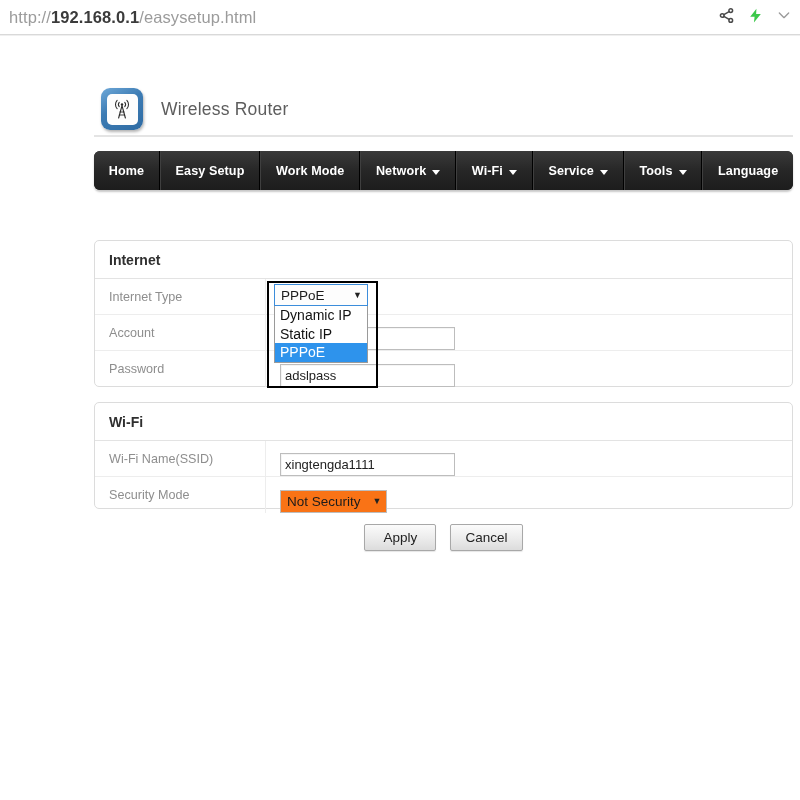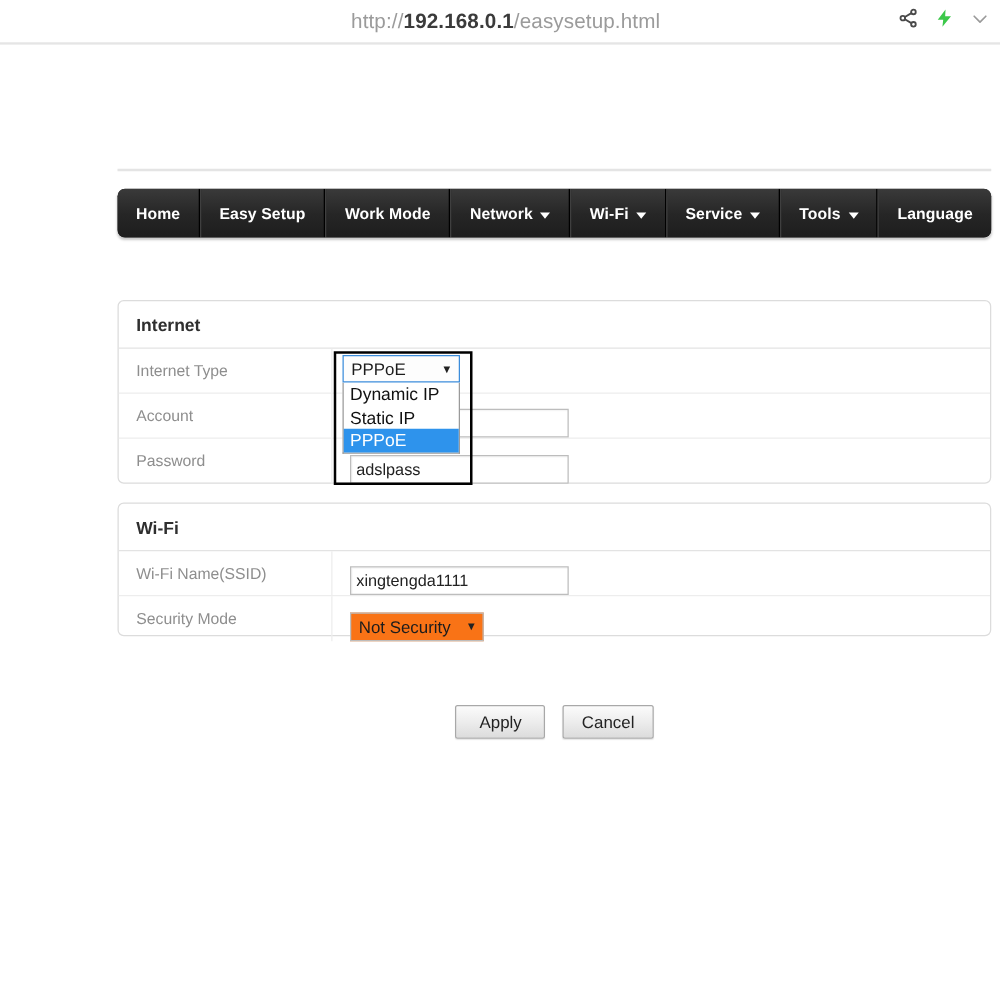--- a/index.html
+++ b/index.html
@@ -9,21 +9,21 @@
     background: #ffffff;
     font-family: "Liberation Sans", sans-serif;
     overflow: hidden;
   }
 
   
   #browser-bar {
     position: absolute; left: 0; top: 0;
     width: 800px; height: 34px;
     background: #ffffff;
-    display: flex; align-items: center; justify-content: center;
+    display: flex; align-items: center;
   }
   #url-text {
     margin-left: 9px;
     font-size: 16.5px;
     letter-spacing: .1px;
     color: #9b9b9b;
     white-space: nowrap;
   }
   #url-text .host { color: #3b3b3b; font-weight: 600; }
   #chrome-icons {
@@ -226,21 +226,21 @@
   }
   #dd-list .opt.selected {
     background: #2e93ec;
     color: #ffffff;
   }
 
   
   #btn-row {
     position: absolute; left: 94px; top: 488px;
     width: 699px;
-    display: flex; justify-content: center; gap: 14px; margin-top: 40px;
+    display: flex; justify-content: center; gap: 14px;
   }
   .btn {
     min-width: 72px; height: 27px;
     border: 1px solid #a8a8a8;
     border-radius: 2px;
     background: linear-gradient(180deg,#fbfbfb 0%,#ececec 52%,#dcdcdc 100%);
     font-family: "Liberation Sans", sans-serif;
     font-size: 13.5px;
     color: #222;
     display: flex; align-items: center; justify-content: center;
@@ -274,20 +274,36 @@
         <polyline points="5,9 12,16 19,9"></polyline>
       </svg>
     </span>
   </div>
 </div>
 <div id="bar-sep"></div>
 <div id="bar-sep2"></div>
 
 <div id="page">
 
+  <div id="site-header">
+    <div id="logo-icon">
+      <div id="logo-inner">
+        <svg width="24" height="24" viewBox="0 0 32 32" fill="none" stroke="#2b2b2b" stroke-width="1.5" stroke-linecap="round">
+          <path d="M9.5 4.5 C6.6 7.6 6.6 12.4 9.5 15.5" stroke-width="1.4"></path>
+          <path d="M12.3 7.2 C10.8 9.0 10.8 11.0 12.3 12.8" stroke-width="1.4"></path>
+          <path d="M22.5 4.5 C25.4 7.6 25.4 12.4 22.5 15.5" stroke-width="1.4"></path>
+          <path d="M19.7 7.2 C21.2 9.0 21.2 11.0 19.7 12.8" stroke-width="1.4"></path>
+          <circle cx="16" cy="10" r="1.6" fill="#2b2b2b" stroke="none"></circle>
+          <path d="M16 11.5 L11.5 28 M16 11.5 L20.5 28" stroke-width="1.5"></path>
+          <path d="M13.3 20 L18.7 20 M12.4 24 L19.6 24" stroke-width="1.2"></path>
+        </svg>
+      </div>
+    </div>
+    <div id="site-title">Wireless Router</div>
+  </div>
   <div id="header-rule"></div>
 
   <div id="nav">
     <div class="nav-item">
       <span>Home</span>
     </div>
     <div class="nav-item">
       <span>Easy Setup</span>
     </div>
     <div class="nav-item">

